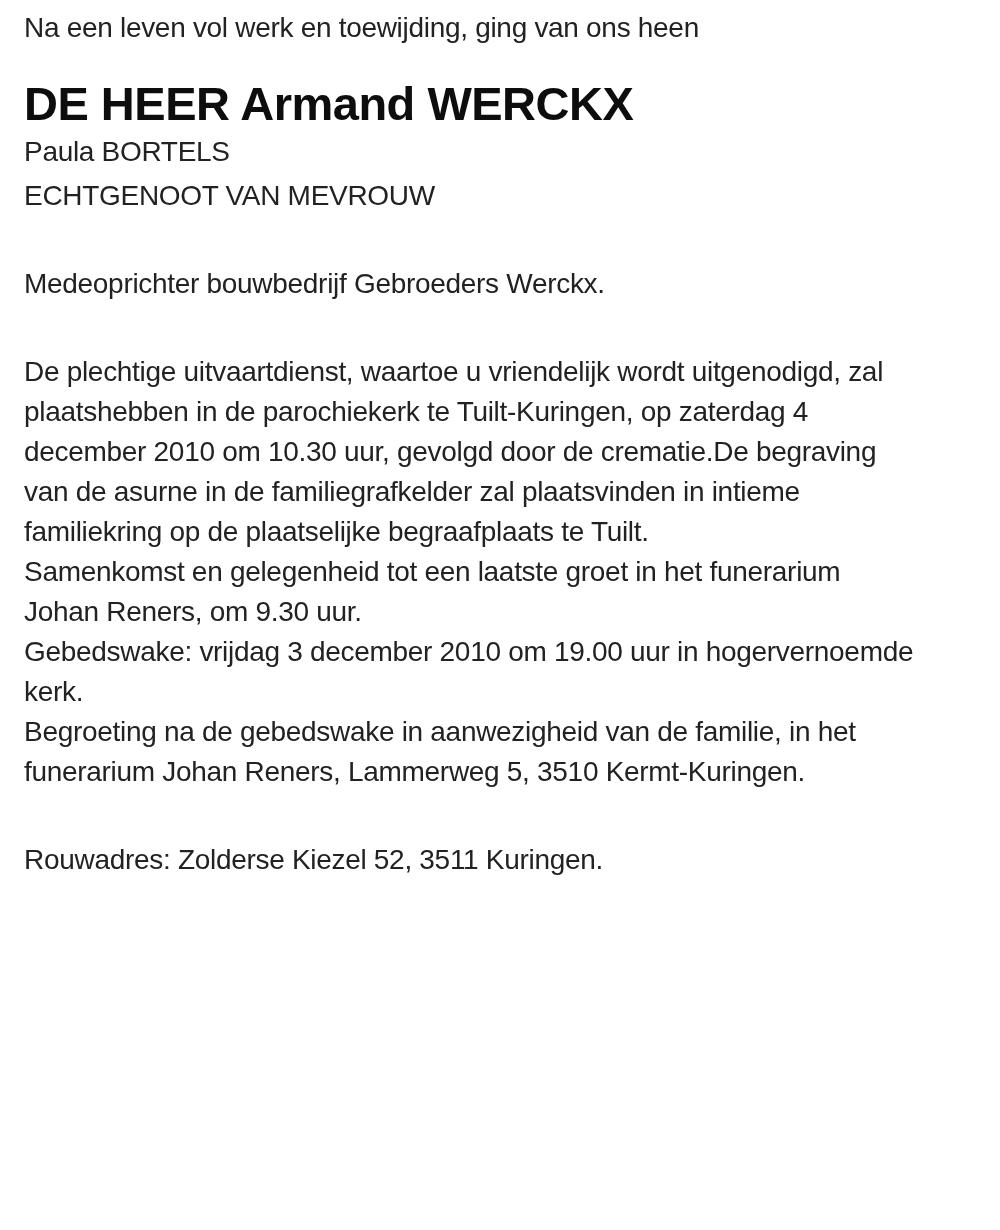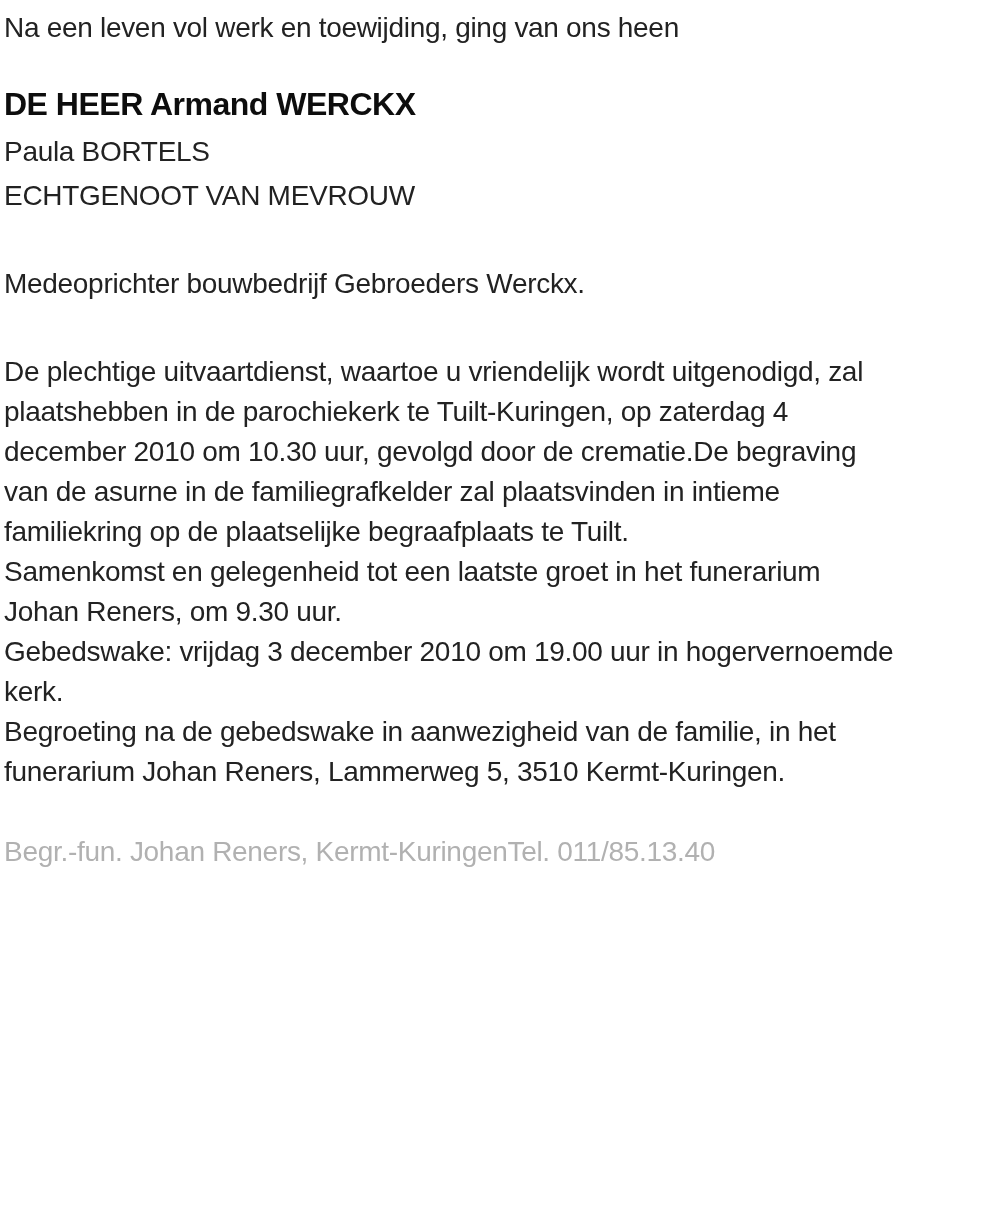--- a/index.html
+++ b/index.html
@@ -9,33 +9,33 @@
     background: #ffffff;
   }
   body {
     width: 1000px;
     height: 1230px;
     overflow: hidden;
   }
   .doc {
     box-sizing: border-box;
     width: 1000px;
-    padding: 8px 6px 0 4px;
+    padding: 8px 6px 0 24px;
     font-family: "Liberation Sans", "DejaVu Sans", sans-serif;
     font-size: 28px;
     line-height: 40px;
     letter-spacing: -0.3px;
     color: #222222;
   }
   .intro {
     margin: 0;
   }
   .deceased-name {
     margin: 32px 0 0 0;
-    font-size: 32px;
+    font-size: 47px;
     line-height: 48px;
     font-weight: 700;
     color: #0d0d0d;
     letter-spacing: -0.5px;
   }
   .deceased-sub {
     margin: 4px 0 0 0;
     white-space: pre-line;
   }
   .para {
@@ -69,17 +69,17 @@
 december 2010 om 10.30 uur, gevolgd door de crematie.De begraving
 van de asurne in de familiegrafkelder zal plaatsvinden in intieme
 familiekring op de plaatselijke begraafplaats te Tuilt.
 Samenkomst en gelegenheid tot een laatste groet in het funerarium
 Johan Reners, om 9.30 uur.
 Gebedswake: vrijdag 3 december 2010 om 19.00 uur in hogervernoemde
 kerk.
 Begroeting na de gebedswake in aanwezigheid van de familie, in het
 funerarium Johan Reners, Lammerweg 5, 3510 Kermt-Kuringen.</p>
 
+  <p class="para">Rouwadres: Zolderse Kiezel 52, 3511 Kuringen.</p>
 
 
-  <p class="footer-line">Begr.-fun. Johan Reners, Kermt-KuringenTel. 011/85.13.40</p>
 
 </main>
 
 </body></html>

